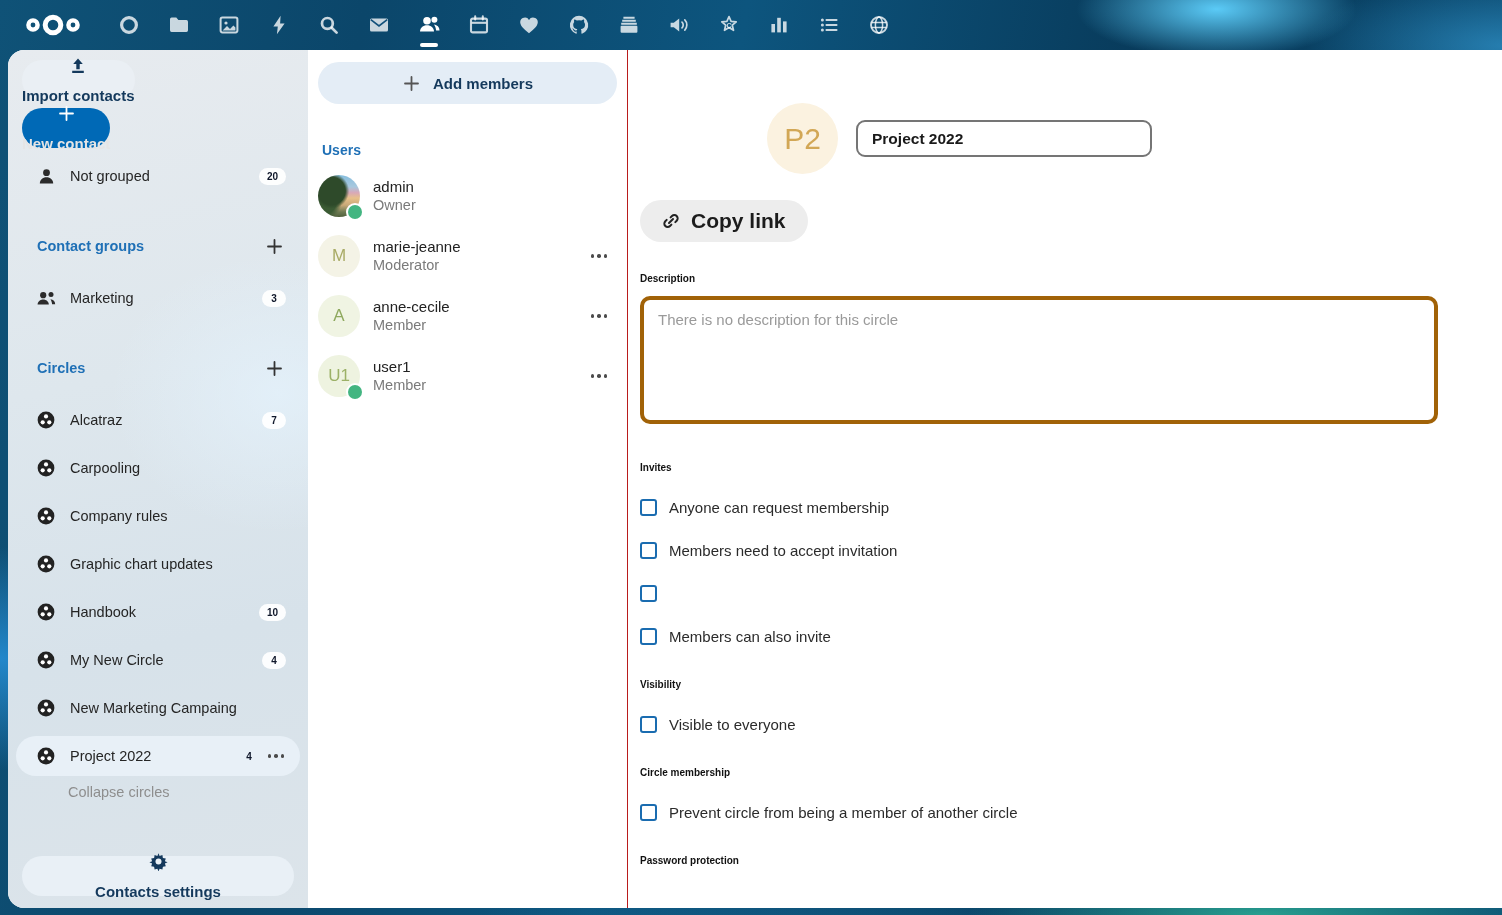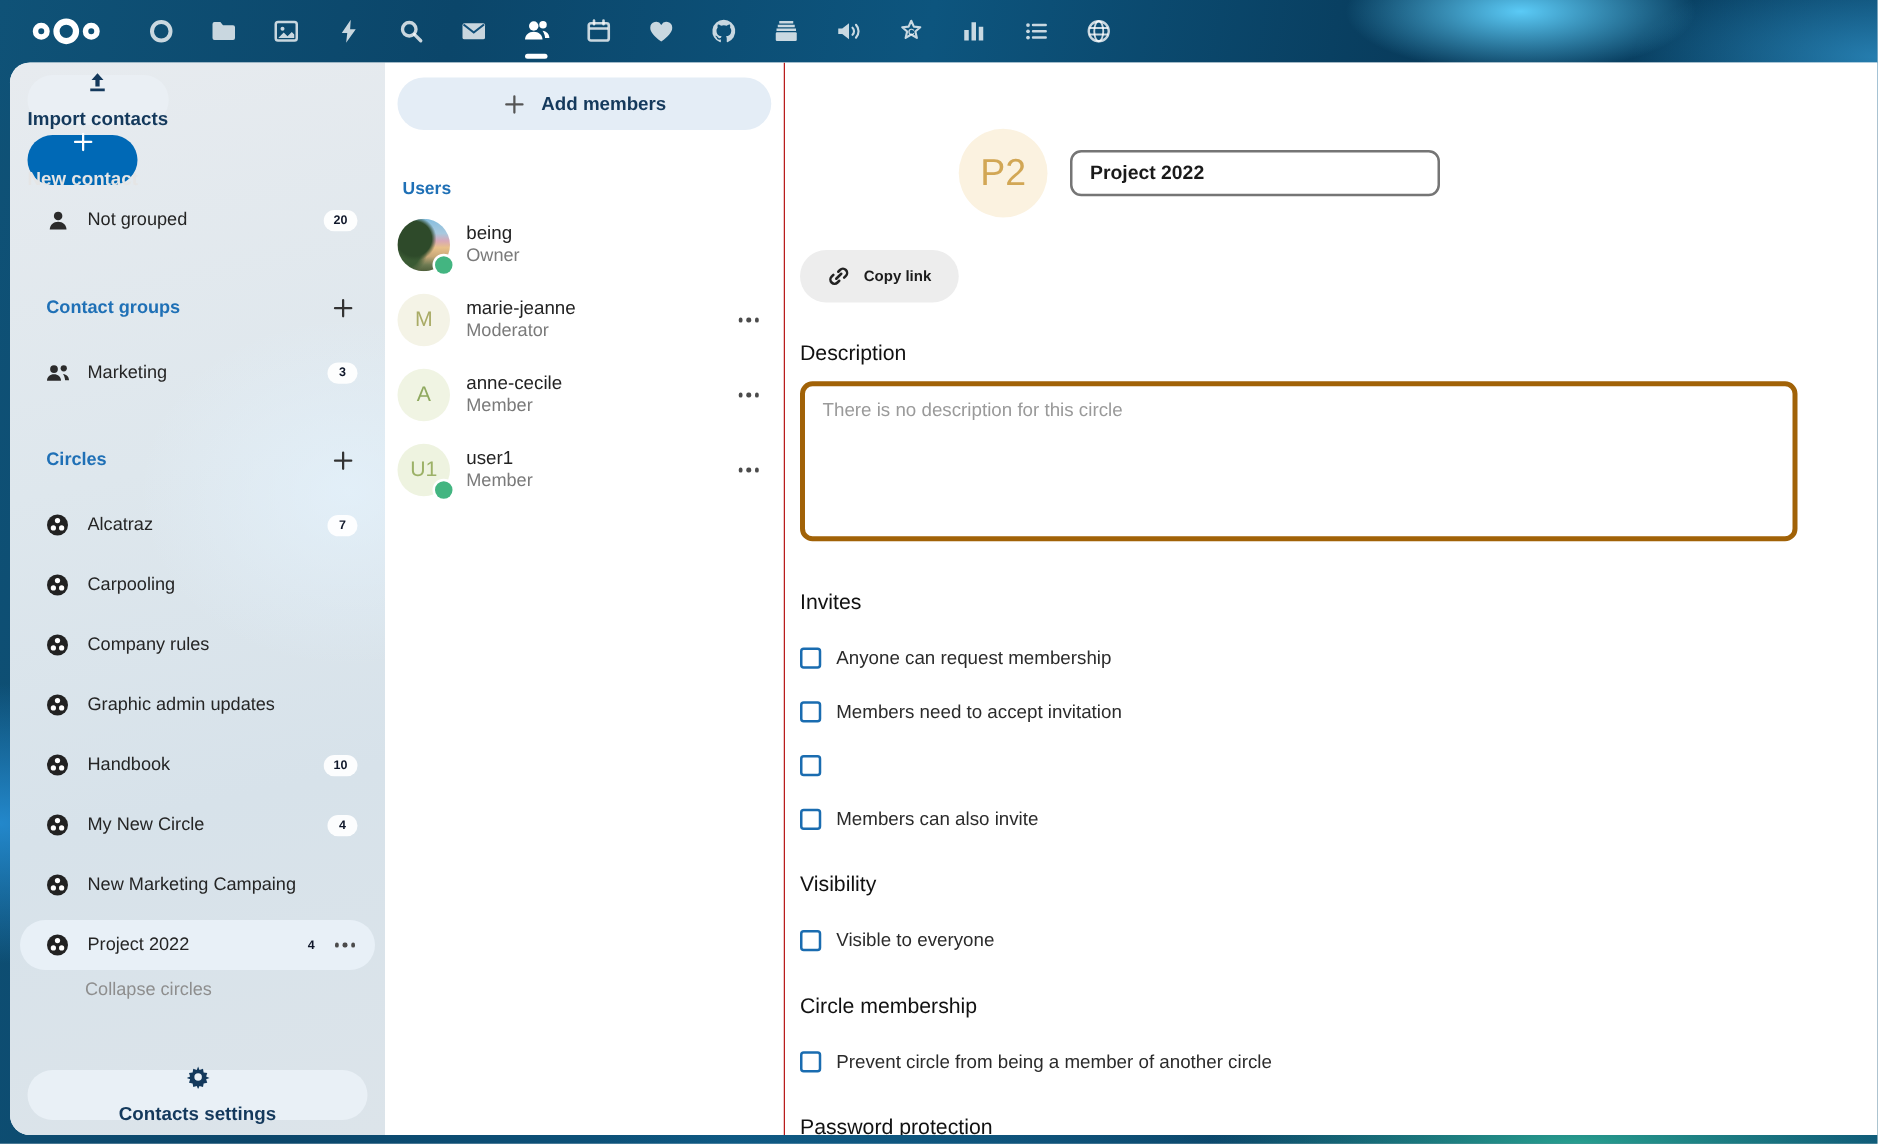--- a/index.html
+++ b/index.html
@@ -90,23 +90,23 @@
 
   
   .main { flex:1 1 auto; background:#fff; padding:0 62px 0 12px; overflow:hidden; }
   .profile-row { display:flex; align-items:center; margin-top:53px; }
   .p-avatar { width:71px; height:71px; border-radius:50%; background:#fbf2e0; color:#d2a755;
               display:flex; align-items:center; justify-content:center; font-size:30px; margin-left:127px; }
   .title-input { margin-left:18px; width:296px; height:37px; border:2px solid #757575; border-radius:9px;
                  padding:0 14px; font-size:15.5px; font-weight:bold; color:#1a1a1a;
                  font-family:"Liberation Sans","DejaVu Sans",sans-serif; outline:none; background:#fff; }
   .btn-copy { display:flex; align-items:center; gap:11px; height:42px; border-radius:21px; border:none;
-              background:#ededed; color:#1c1c1c; font-size:12px; font-weight:bold; padding:0 22px;
+              background:#ededed; color:#1c1c1c; font-size:21px; font-weight:bold; padding:0 22px;
               margin-top:26px; cursor:pointer; font-family:"Liberation Sans","DejaVu Sans",sans-serif; }
-  .h-block { font-size:17px; font-weight:normal; color:#111; margin-top:34px; }
+  .h-block { font-size:10px; font-weight:bold; color:#111; margin-top:34px; }
   .desc-box { margin-top:12px; width:798px; height:128px; border:4px solid #a16207; border-radius:10px;
               padding:11px 14px; font-size:15px; color:#333; resize:none; outline:none;
               font-family:"Liberation Sans","DejaVu Sans",sans-serif; }
   .desc-box::placeholder { color:#9a9a9a; }
   .cb-row { display:flex; align-items:center; margin-top:26px; }
   .cb-box { width:17px; height:17px; border:2.5px solid #1a6cb0; border-radius:3px; background:#fff;
             flex:0 0 17px; cursor:pointer; }
   .cb-label { margin-left:12px; font-size:15px; color:#2b2b2b; }
 </style>
 </head>
@@ -323,21 +323,21 @@
           </div>
           <div class="nav-row">
             <span class="row-icon">
               <svg width="20" height="20" viewBox="0 0 20 20">
                 <circle cx="10" cy="10" r="8.4" fill="#222"></circle>
                 <circle cx="10" cy="6.4" r="2.1" fill="#fff"></circle>
                 <circle cx="6.7" cy="12.3" r="2.1" fill="#fff"></circle>
                 <circle cx="13.3" cy="12.3" r="2.1" fill="#fff"></circle>
               </svg>
             </span>
-            <span class="row-label">Graphic admin updates</span>
+            <span class="row-label">Graphic chart updates</span>
           </div>
           <div class="nav-row">
             <span class="row-icon">
               <svg width="20" height="20" viewBox="0 0 20 20">
                 <circle cx="10" cy="10" r="8.4" fill="#222"></circle>
                 <circle cx="10" cy="6.4" r="2.1" fill="#fff"></circle>
                 <circle cx="6.7" cy="12.3" r="2.1" fill="#fff"></circle>
                 <circle cx="13.3" cy="12.3" r="2.1" fill="#fff"></circle>
               </svg>
             </span>
@@ -411,21 +411,21 @@
         </span>
       <span>Add members</span>
     </button>
     <div class="users-label">Users</div>
     <div>
         <div class="user-row">
           <span class="avatar photo">
             <span class="online-dot"></span>
           </span>
           <span class="u-text">
-            <div class="u-name">being</div>
+            <div class="u-name">admin</div>
             <div class="u-role">Owner</div>
           </span>
         </div>
         <div class="user-row">
           <span class="avatar" style="background: rgb(244, 243, 230); color: rgb(169, 171, 102);">M</span>
           <span class="u-text">
             <div class="u-name">marie-jeanne</div>
             <div class="u-role">Moderator</div>
           </span>
           <span class="dots">

